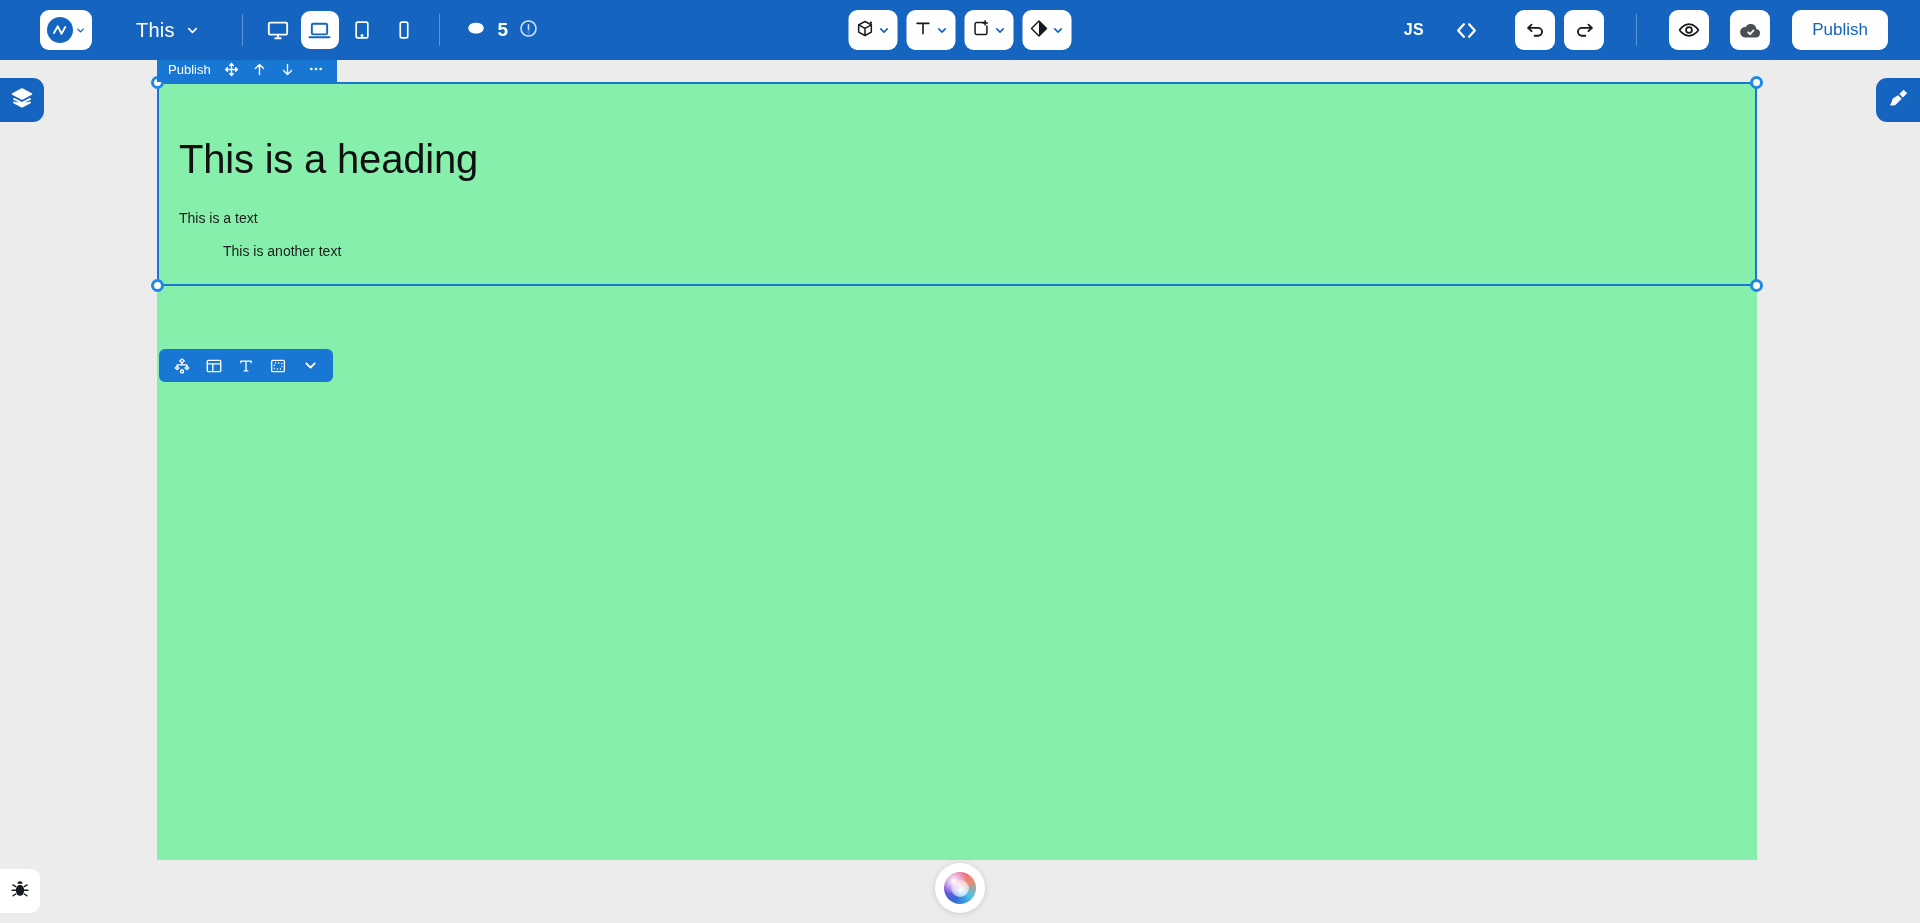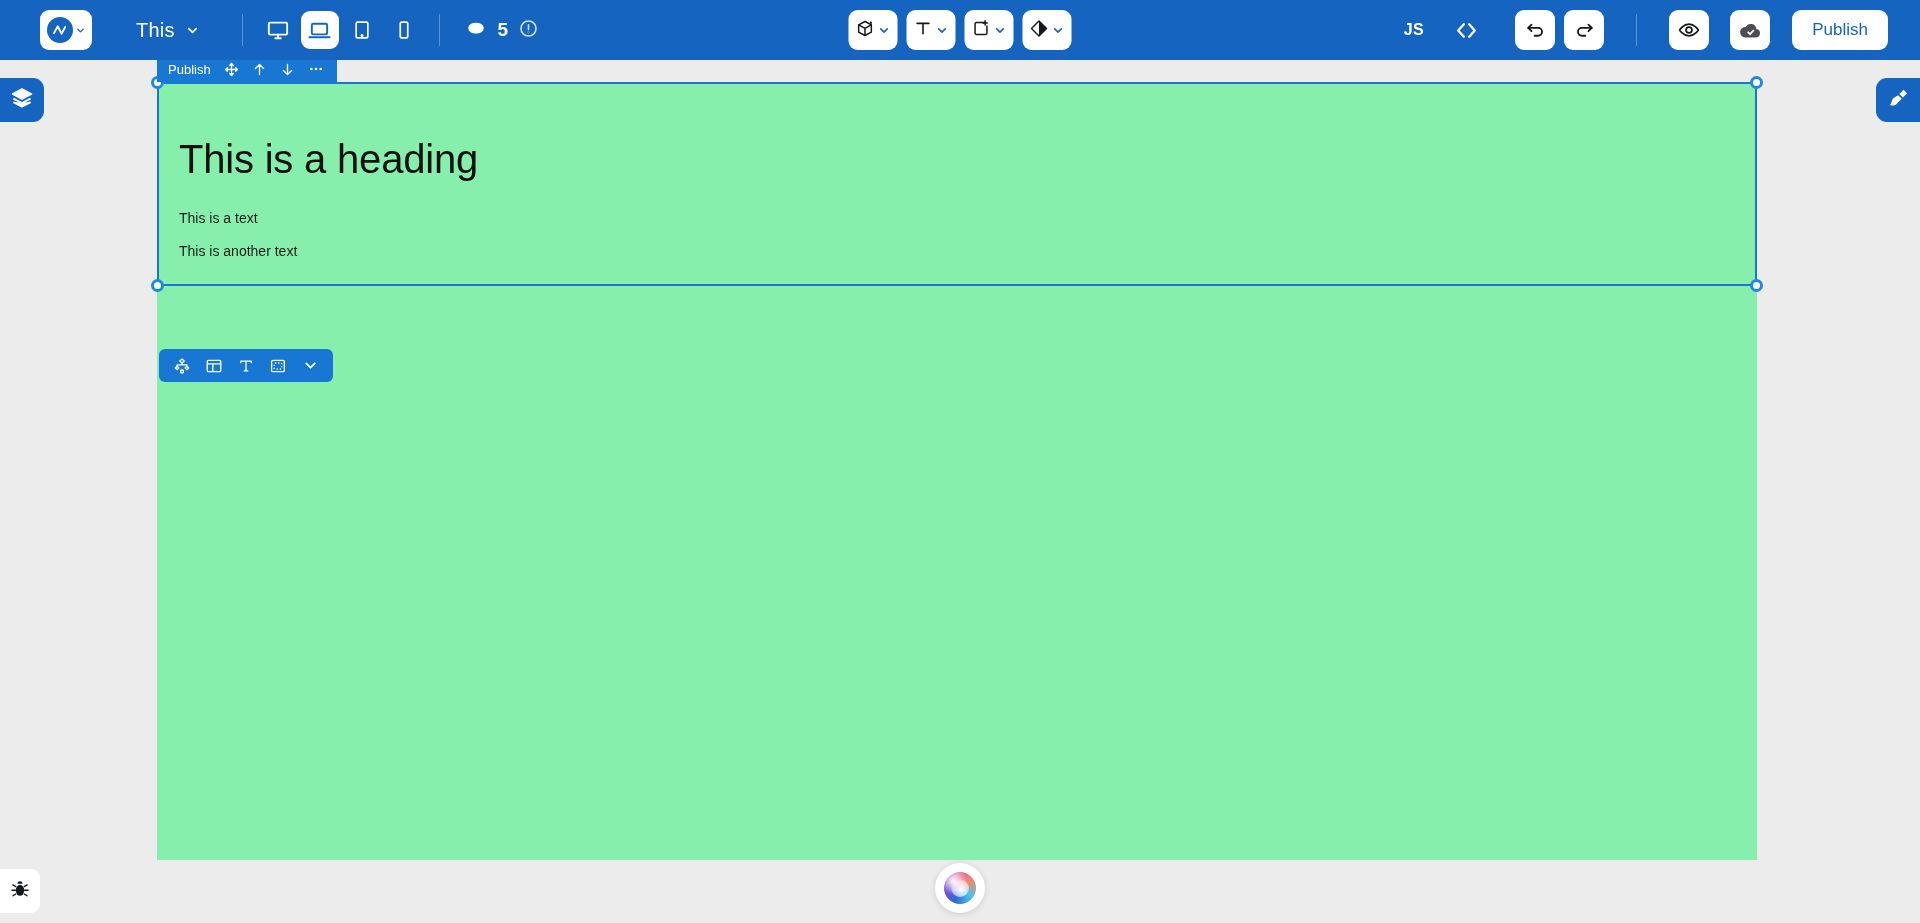--- a/index.html
+++ b/index.html
@@ -112,21 +112,21 @@
     position:absolute; left:157px; top:22px;
     width: 1600px; height: 778px;
     background:#86efac;
   }
   .section-block { padding: 52px 22px 30px 22px; }
   .heading {
     font-size: 40px; font-weight: 400; color:#111111;
     line-height: 1.25; letter-spacing: -0.2px;
   }
   .para { font-size: 14px; color:#1c1c1c; margin-top: 26px; }
-  .para.p2 { margin-top: 17px; }
+  .para.p2 { margin-top: 17px; margin-left: 44px; }
 
   
   .sel-frame {
     position:absolute; left:157px; top:22px; width:1600px; height:204px;
     border: 2px solid #1877d2; pointer-events:none; z-index: 20;
   }
   .handle {
     position:absolute; width:13px; height:13px; border-radius:50%;
     background:#ffffff; border: 3px solid #1e88e5;
   }

